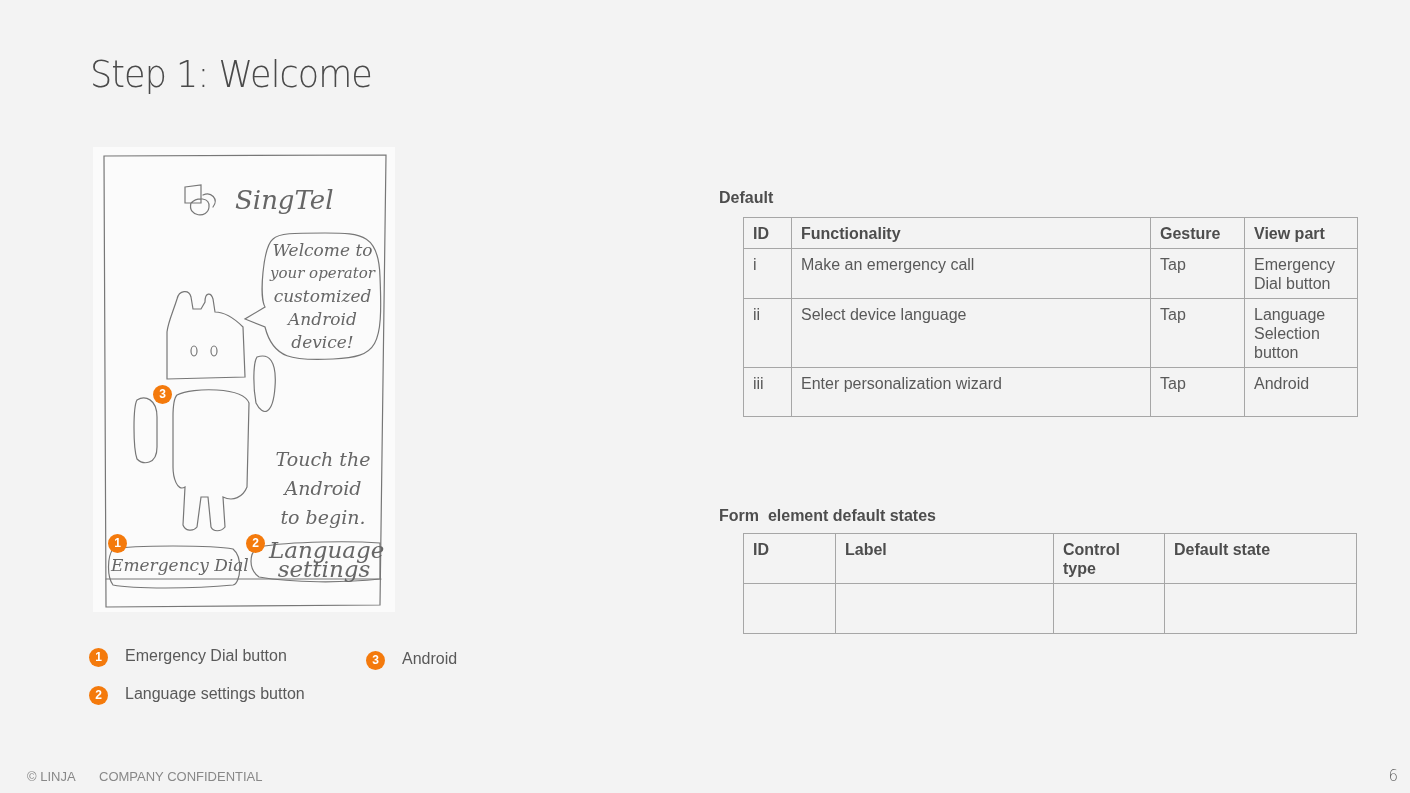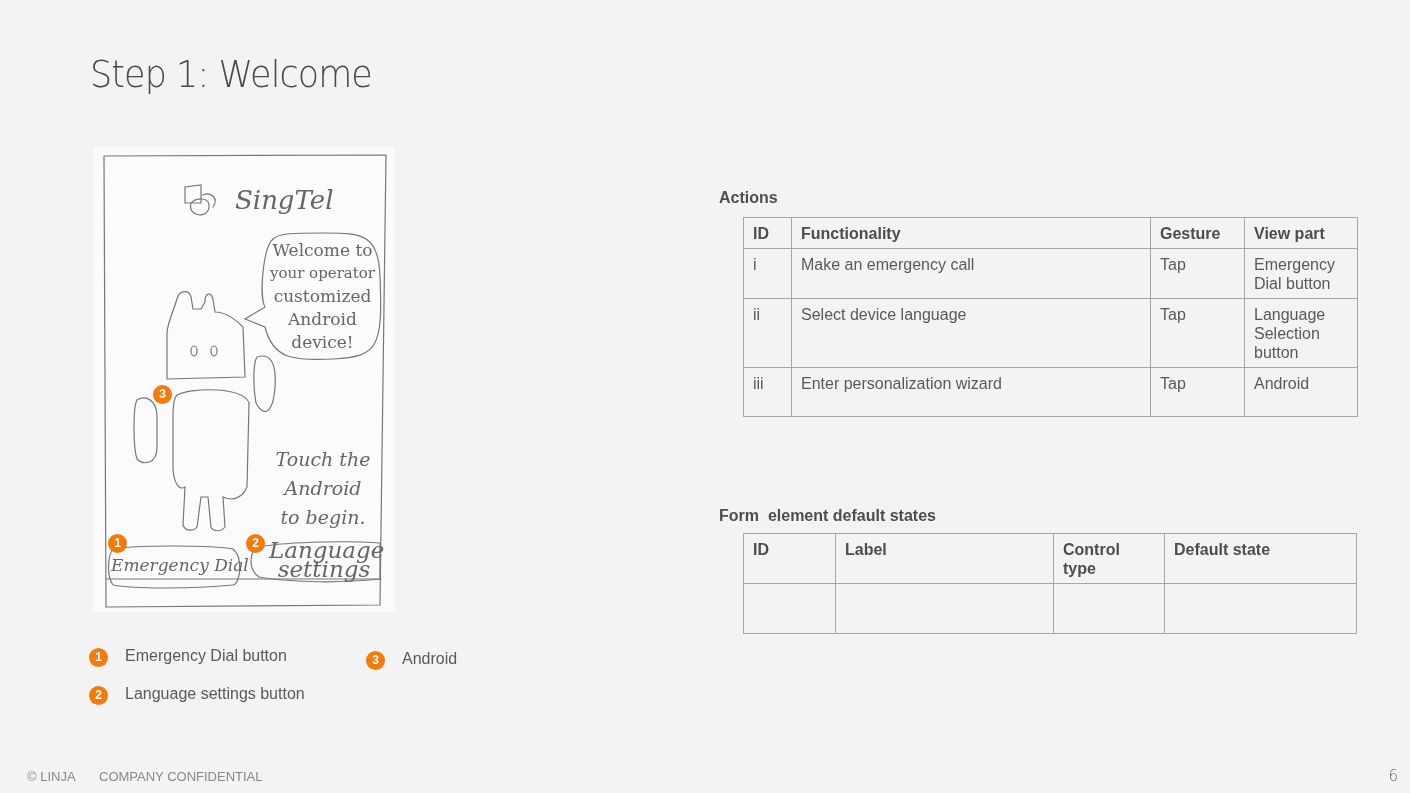--- a/index.html
+++ b/index.html
@@ -71,21 +71,21 @@
 
     <path d="M44 253 C52 248 64 252 64 270 L64 300 C64 318 50 318 44 312 C40 300 40 260 44 253 Z"></path>
     <path d="M164 210 C176 206 184 214 182 240 C180 268 170 270 163 256 C160 240 160 216 164 210 Z"></path>
 
     <path d="M84 248 C100 240 150 240 156 256 L154 340 C150 350 140 355 130 350 L132 380 C128 385 120 385 118 380 L115 350 L108 350 L104 380 C100 385 92 384 90 378 L92 340 C84 345 80 330 80 320 L80 270 C80 255 82 250 84 248 Z"></path>
 
     <path d="M20 402 C40 398 120 398 140 402 C150 410 148 436 140 438 C100 442 40 442 20 438 C14 430 14 410 20 402 Z"></path>
     <path d="M165 400 C200 394 260 394 287 396 L287 432 C250 436 200 436 166 430 C155 422 156 406 165 400 Z"></path>
   </svg>
   <div style="position:absolute;left:142px;top:38px;font-family:'DejaVu Serif',serif;font-size:26px;color:#666;font-style:italic;">SingTel</div>
-  <div style="position:absolute;left:172px;top:92px;width:115px;text-align:center;font-family:'DejaVu Serif',serif;font-size:17px;line-height:23px;color:#666;">
+  <div style="position:absolute;left:172px;top:92px;width:115px;text-align:center;font-family:'DejaVu Serif',serif;font-style:italic;font-size:17px;line-height:23px;color:#666;">
     <div>Welcome to</div>
     <div style="font-size:15px;">your operator</div>
     <div>customized</div>
     <div>Android</div>
     <div>device!</div>
   </div>
   <div style="position:absolute;left:180px;top:282px;width:100px;text-align:center;font-family:'DejaVu Serif',serif;font-style:italic;font-size:19px;line-height:29px;color:#666;margin-top:16px;">
     <div>Touch the</div>
     <div>Android</div>
     <div>to begin.</div>
@@ -106,21 +106,21 @@
 </div>
 <div class="legend-item" style="left:89px;top:686px;">
   <div class="badge">2</div>
   <span class="label">Language settings button</span>
 </div>
 <div class="legend-item" style="left:366px;top:651px;">
   <div class="badge">3</div>
   <span class="label">Android</span>
 </div>
 
-<div class="section-label" style="left:719px;top:189px;">Actions</div>
+<div class="section-label" style="left:719px;top:189px;">Default</div>
 <table style="left:720px;top:217px;width:614px;">
   <colgroup>
     <col style="width:48px">
       <col style="width:359px">
       <col style="width:94px">
       <col style="width:113px">
   </colgroup>
   <thead>
     <tr>
       <th>ID</th>

